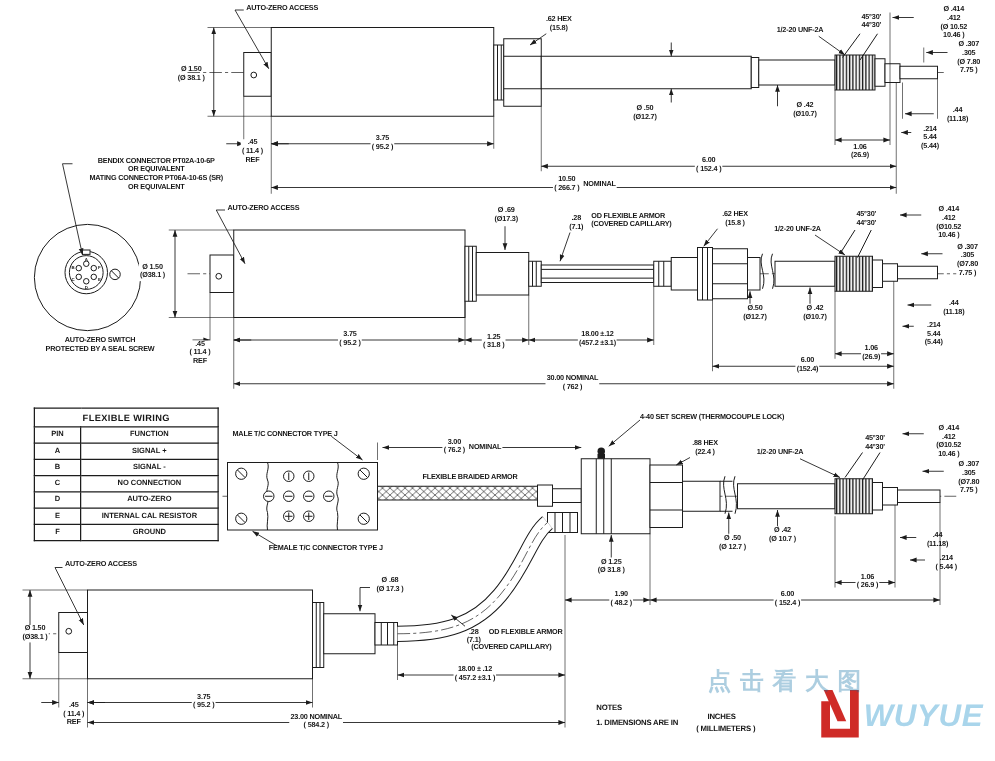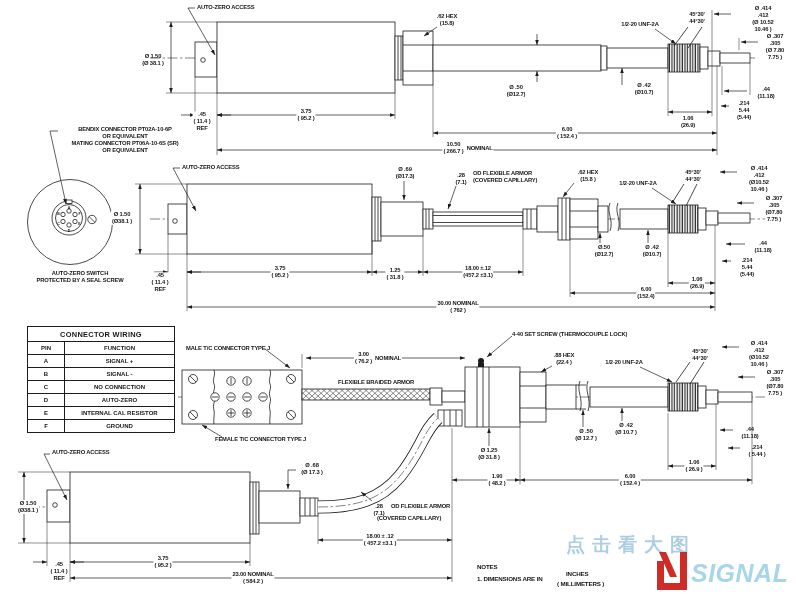--- a/index.html
+++ b/index.html
@@ -318,21 +318,21 @@
 
   <g>
     <path d="M657,561 h7 v22 h16 v-31 h7 v38 h-30 Z" fill="#cf2b27"></path>
     <polygon points="659,552 666,552 677,577 670,577" fill="#cf2b27"></polygon>
   </g>
 </svg>
 
 <table class="wt">
   <tbody>
         <tr>
-          <td colspan="2" class="tt">CONNECTOR WIRING</td>
+          <td colspan="2" class="tt">FLEXIBLE WIRING</td>
         </tr>
   <tr>
     <th class="pin">PIN</th>
     <th>FUNCTION</th>
   </tr>
   <tr>
           <td>A</td>
           <td>SIGNAL +</td>
         </tr>
   <tr>
@@ -509,15 +509,15 @@
 ( 457.2 ±3.1 )</div>
 <div class="lb ctr bg" style="left:253px;top:578px">23.00  NOMINAL
 ( 584.2 )</div>
 
 <div class="lb left" style="left:477px;top:563px;font-size:6.2px">NOTES</div>
 <div class="lb left" style="left:477px;top:575px;font-size:6.2px">1. DIMENSIONS ARE IN</div>
 <div class="lb left" style="left:566px;top:570px;font-size:6.2px">INCHES</div>
 <div class="lb left" style="left:557px;top:580px;font-size:6.2px">( MILLIMETERS )</div>
 
 <div id="wm">点击看大图</div>
-<div id="brandname">SIGNAL</div>
+<div id="brandname">WUYUE</div>
 
 </div>
 
 </body></html>

